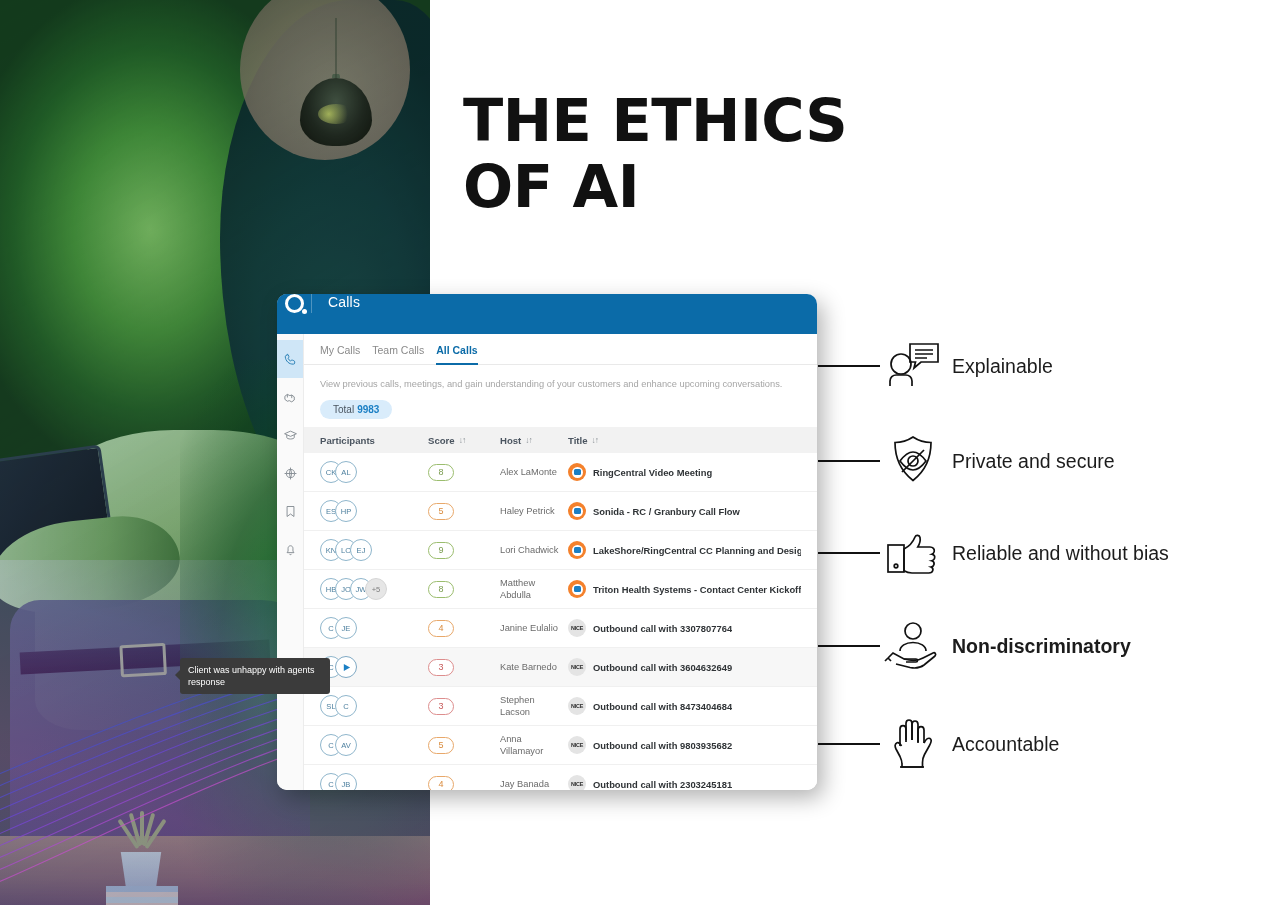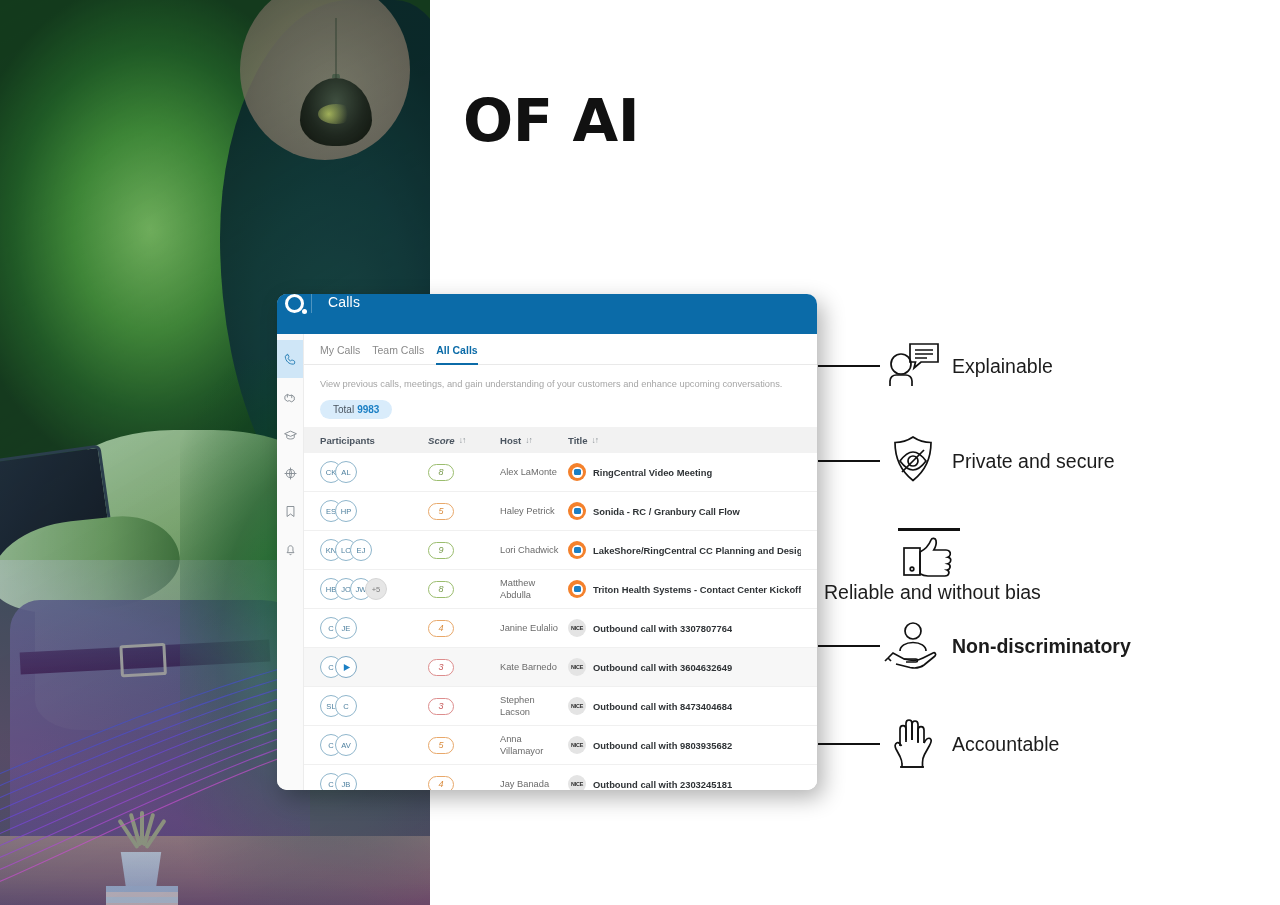--- a/index.html
+++ b/index.html
@@ -184,21 +184,21 @@
   .total-badge b { color:#1b7fc4; font-weight:700; margin-left:3px; }
 
   .table { flex:1; min-height:0; display:flex; flex-direction:column; }
   .thead {
     display:flex; align-items:center; background:#f2f2f2; height: 26px;
     padding: 0 16px; flex:0 0 auto;
   }
   .th { font-size: 9.6px; font-weight:700; color:#4b5560; display:flex; align-items:center; gap:4px; }
   .th .sort { font-size: 8.5px; color:#8d9499; font-weight:400; letter-spacing:-1px;}
   .c-part { width: 108px; flex:0 0 auto; }
-  .c-score { width: 72px; flex:0 0 auto;font-style:italic; }
+  .c-score { width: 72px; flex:0 0 auto; }
   .c-host  { width: 68px; flex:0 0 auto; }
   .c-title { flex:1; min-width:0; }
 
   .tbody { flex:1; min-height:0; overflow:hidden; }
   .trow {
     display:flex; align-items:center; min-height: 39px; padding: 0 16px;
     border-bottom:1px solid #f0f0f0; position:relative; background:#fff;
   }
   .trow.hovered { background:#f7f7f7; }
 
@@ -297,20 +297,21 @@
           <path d="M0,228 C120,178 300,90  470,70" stroke="#6049dc"></path>
           <path d="M0,216 C120,166 300,80  470,62" stroke="#554bd8"></path>
           <path d="M0,204 C120,154 300,70  470,54" stroke="#4c4dd2"></path>
           <path d="M0,192 C120,142 300,60  470,46" stroke="#454fcc"></path>
         </g>
       </svg>
     </div>
   </div>
 
   <div class="title">
+    <span>THE ETHICS</span>
     <span class="l2">OF AI</span>
   </div>
 
   <div class="app">
 
     <div class="app-topbar">
       <div class="app-logo">
         <span class="logo-mark">
           <span class="ring"></span>
             <span class="dot"></span>
@@ -561,20 +562,21 @@
                   <div class="t-text">Outbound call with 2303245181</div>
                 </div>
               </div>
             </div>
         </div>
 
       </div>
     </div>
   </div>
 
+  <div class="tooltip">Client was unhappy with agents response</div>
 
   <div class="pillars">
 
     <div class="pillar" style="top: 40px;">
       <span class="line"></span>
       <span class="ico">
         <svg width="58" height="52" viewBox="0 0 58 52" fill="none" stroke="#111" stroke-width="1.7">
           <circle cx="17" cy="24" r="10"></circle>
           <path d="M6 46v-5c0-3.4 2.8-6 6.2-6h9.6c3.4 0 6.2 2.6 6.2 6v5"></path>
           <path d="M26 4h28v18H37l-7 6 1.5-6H26z"></path>
@@ -590,21 +592,21 @@
         <svg width="56" height="56" viewBox="0 0 56 56" fill="none" stroke="#111" stroke-width="1.7">
           <path d="M28 4c-6 4-12 5.5-18 5.5 0 16 6.5 29 18 38 11.5-9 18-22 18-38-6 0-12-1.5-18-5.5z"></path>
           <path d="M15 28c4.5-6 8.5-9 13-9s8.5 3 13 9c-4.5 6-8.5 9-13 9s-8.5-3-13-9z"></path>
           <circle cx="28" cy="28" r="5"></circle>
           <path d="M17 39 39 17"></path>
         </svg>
       </span>
       <span class="lbl">Private and secure</span>
     </div>
 
-    <div class="pillar" style="top: 228px; flex-direction: column;">
+    <div class="pillar" style="top: 228px;">
       <span class="line"></span>
       <span class="ico">
         <svg width="58" height="50" viewBox="0 0 58 50" fill="none" stroke="#111" stroke-width="1.7">
           <rect x="4" y="17" width="16" height="27"></rect>
           <circle cx="12" cy="38" r="1.8"></circle>
           <path d="M20 21c4-2 9-7 11-12 1-2.5 4.5-2 5 .5.6 3-.4 6.5-2.2 9.5H46c3 0 4.8 2.2 4.2 4.6-.3 1.3-1.3 2.2-2.4 2.6 2.2.5 3.2 2 2.8 3.9-.3 1.5-1.5 2.4-2.9 2.7 1.9.6 2.7 2 2.3 3.7-.3 1.4-1.5 2.3-3 2.5 1.6.7 2.2 2 1.8 3.4-.4 1.6-1.9 2.6-3.9 2.6H28c-3 0-6-1-8-2.3z"></path>
         </svg>
       </span>
       <span class="lbl">Reliable and without bias</span>
     </div>

